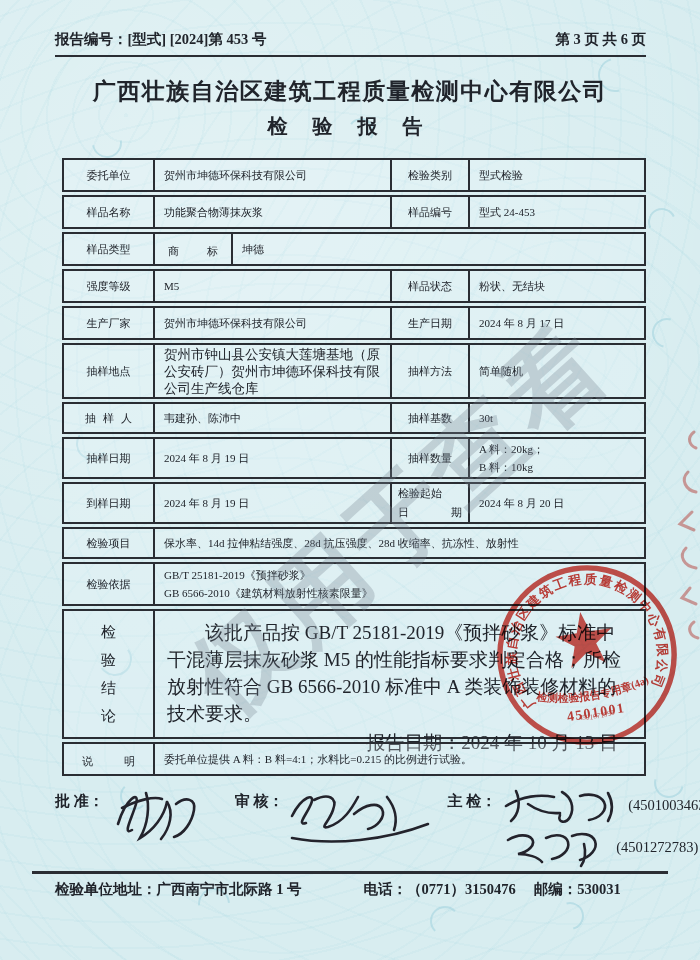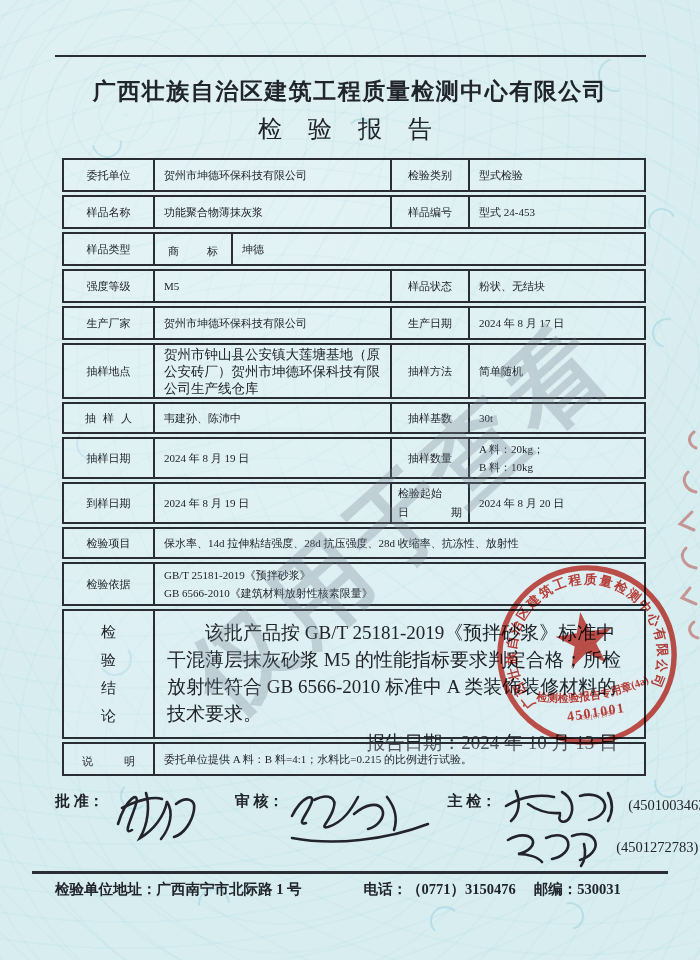--- a/index.html
+++ b/index.html
@@ -19,21 +19,21 @@
       repeating-radial-gradient(circle at 18% 12%, rgba(150,208,220,.10) 0 2px, rgba(0,0,0,0) 2px 26px),
       repeating-radial-gradient(circle at 82% 38%, rgba(150,208,220,.09) 0 2px, rgba(0,0,0,0) 2px 31px),
       repeating-radial-gradient(circle at 40% 78%, rgba(150,208,220,.09) 0 2px, rgba(0,0,0,0) 2px 29px);
   }
   .swirl{position:absolute;border:2.5px solid rgba(148,205,217,.45);border-radius:50%;
     border-top-color:transparent;border-left-color:transparent;pointer-events:none;}
   
   .hdr-row{position:absolute;left:55px;top:30px;width:591px;display:flex;justify-content:space-between;font-size:14.5px;font-weight:bold;}
   .hdr-rule{position:absolute;left:55px;top:55px;width:591px;height:2px;background:#2a2d33;}
   .company{position:absolute;left:0;top:76px;width:700px;text-align:center;font-size:23px;font-weight:bold;letter-spacing:1.5px;}
-  .rtitle{position:absolute;left:0;top:113px;width:700px;text-align:center;font-size:24px;font-weight:normal;letter-spacing:10px;}
+  .rtitle{position:absolute;left:0;top:113px;width:700px;text-align:center;font-size:20px;font-weight:bold;letter-spacing:10px;}
   
   .tbl{position:absolute;left:62px;top:158px;width:584px;display:flex;flex-direction:column;gap:3px;}
   .trow{display:flex;border:2px solid #2a2d33;box-sizing:border-box;background:rgba(236,248,250,.25);}
   .r34{height:34px}.r56{height:56px}.r32{height:32px}.r42{height:42px}.r44{height:44px}.r130{height:130px}
   .c{box-sizing:border-box;display:flex;align-items:center;font-size:11px;overflow:hidden;}
   .lbl{width:89px;justify-content:center;flex:none;}
   .val{width:237px;border-left:2px solid #2a2d33;padding:0 9px;flex:none;}
   .lbl2{width:78px;border-left:2px solid #2a2d33;justify-content:center;flex:none;}
   .val2{flex:1;border-left:2px solid #2a2d33;padding:0 9px;}
   .col{flex-direction:column;align-items:flex-start;justify-content:center;line-height:18px;}
@@ -82,20 +82,24 @@
   <span class="swirl" style="left:76px;top:428px;width:28px;height:28px;transform:rotate(80deg);"></span>
   <span class="swirl" style="left:652px;top:318px;width:26px;height:26px;transform:rotate(150deg);"></span>
   <span class="swirl" style="left:98px;top:642px;width:30px;height:30px;transform:rotate(10deg);"></span>
   <span class="swirl" style="left:654px;top:768px;width:26px;height:26px;transform:rotate(60deg);"></span>
   <span class="swirl" style="left:198px;top:888px;width:28px;height:28px;transform:rotate(220deg);"></span>
   <span class="swirl" style="left:556px;top:902px;width:24px;height:24px;transform:rotate(300deg);"></span>
   <span class="swirl" style="left:348px;top:118px;width:22px;height:22px;transform:rotate(260deg);"></span>
   <span class="swirl" style="left:120px;top:782px;width:24px;height:24px;transform:rotate(90deg);"></span>
   <span class="swirl" style="left:430px;top:906px;width:26px;height:26px;transform:rotate(180deg);"></span>
 
+  <div class="hdr-row">
+    <span><span>报告编号：</span><span>[型式] [2024]第 453 号</span></span>
+    <span>第 3 页 共 6 页</span>
+  </div>
   <div class="hdr-rule"></div>
   <div class="company">广西壮族自治区建筑工程质量检测中心有限公司</div>
   <div class="rtitle">检 验 报 告</div>
 
   <div class="tbl">
 
     <div class="trow r34">
       <div class="c lbl">委托单位</div>
       <div class="c val">贺州市坤德环保科技有限公司</div>
       <div class="c lbl2">检验类别</div>

